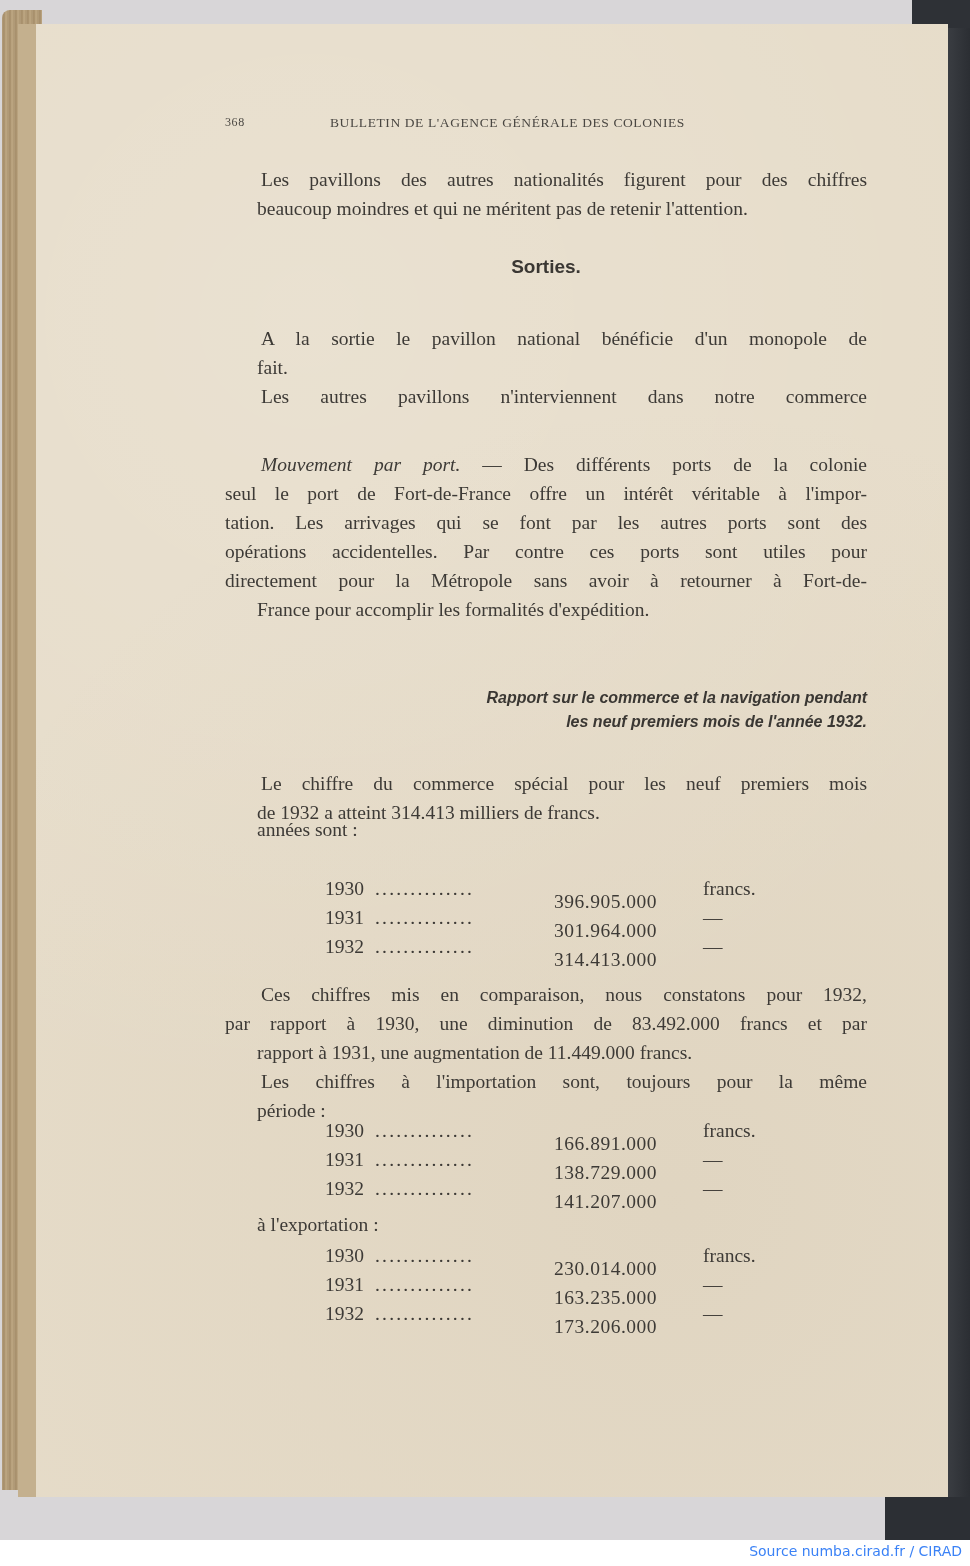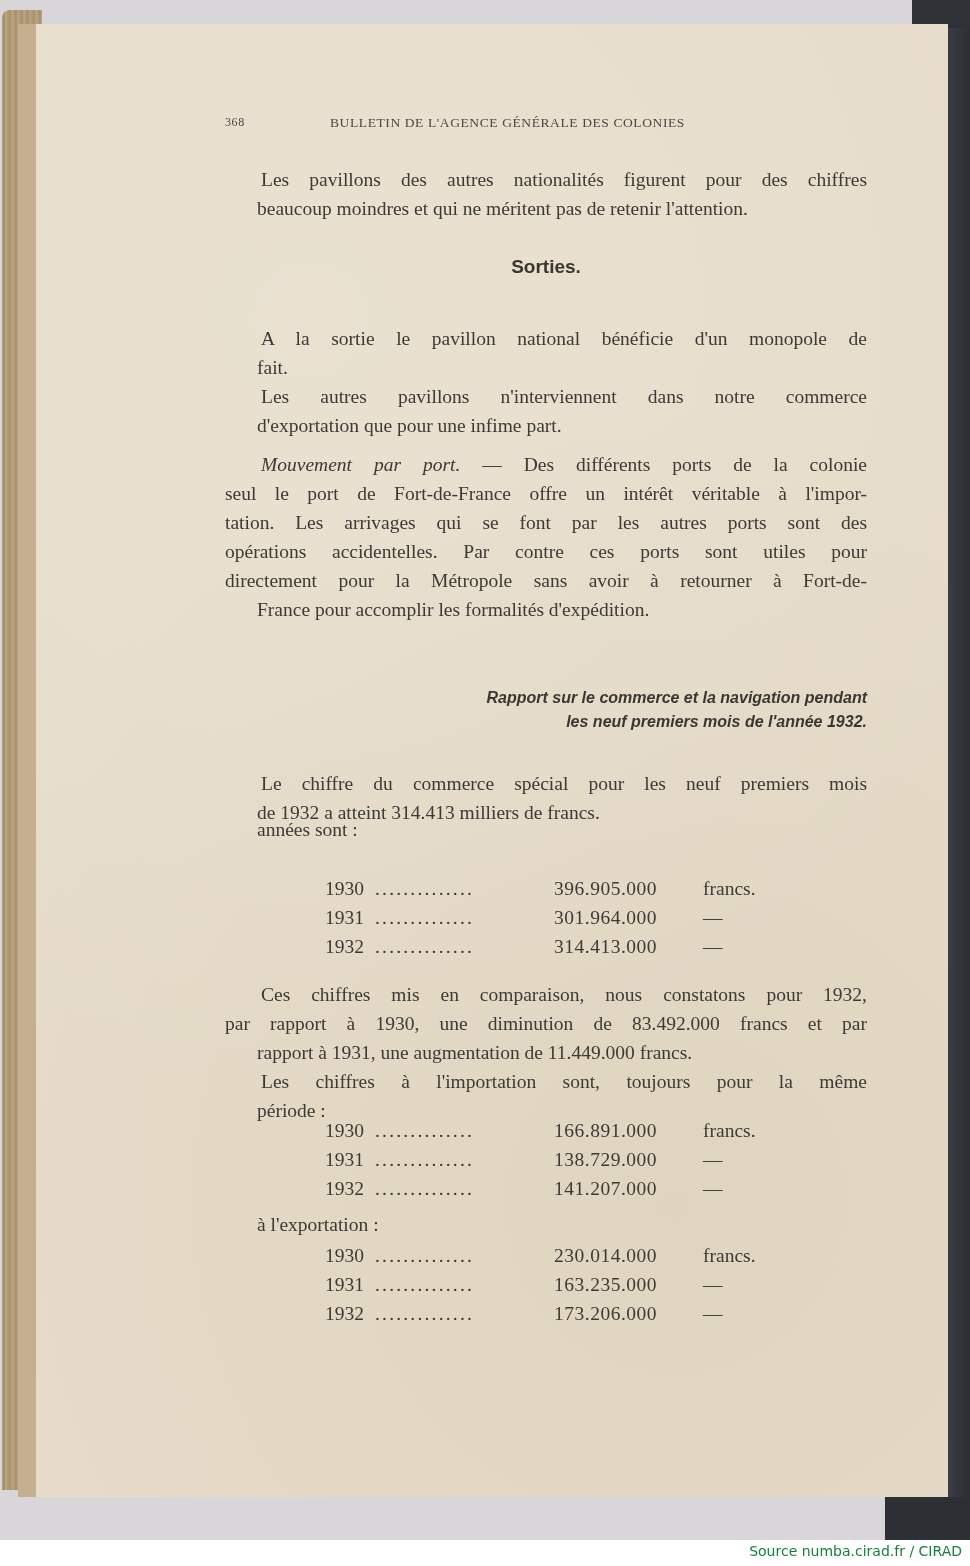--- a/index.html
+++ b/index.html
@@ -57,25 +57,25 @@
   .heading-rapport {
     position: absolute; top: 686px; left: 225px; width: 642px; text-align: right;
     font-family: "Liberation Sans", "DejaVu Sans", sans-serif; font-style: italic; font-weight: bold;
     font-size: 16px; line-height: 24px; color: #3a3733;
   }
   em.it { font-style: italic; }
   .table { position: absolute; left: 325px; width: 460px; }
   .trow { height: 29px; position: relative; font-size: 19.5px; color: #3d3a36; }
   .trow .year { position: absolute; left: 0; top: 0; }
   .trow .dots { position: absolute; left: 50px; top: 0; letter-spacing: 2.2px; }
-  .trow .amount { position: absolute; left: 229px; top: 0; letter-spacing: 0.5px; }
+  .trow .amount { position: absolute; left: 229px; top: 13px; letter-spacing: 0.5px; }
   .trow .unit { position: absolute; left: 378px; top: 0; }
   .source {
     position: absolute; right: 8px; top: 1543px;
-    font-family: "DejaVu Sans", sans-serif; font-size: 14px; color: #15803d;
+    font-family: "DejaVu Sans", sans-serif; font-size: 14px; color: #3b82f6;
   }
 </style>
 </head>
 <body>
 
 <div class="scan-bg"></div>
 <div class="dark-strip-right"></div>
 <div class="dark-strip-top"></div>
 <div class="dark-strip-bottom"></div>
 <div class="book-edge"></div>
@@ -92,21 +92,20 @@
 </div>
 
 <div class="heading-sorties">Sorties.</div>
 
 <div class="block text" style="top:312px;">
   <span class="line indent">A la sortie le pavillon national bénéficie d'un monopole de</span>
   <span class="line last">fait.</span>
 </div>
 <div class="block text" style="top:370px;">
   <span class="line indent">Les autres pavillons n'interviennent dans notre commerce</span>
-  <span class="line last">d'exportation que pour une infime part.</span>
 </div>
 <div class="block text" style="top:438px;">
   <span class="line indent"><em class="it">Mouvement par port.</em><span> — Des différents ports de la colonie</span></span>
   <span class="line">seul le port de Fort-de-France offre un intérêt véritable à l'impor-</span>
   <span class="line">tation. Les arrivages qui se font par les autres ports sont des</span>
   <span class="line">opérations accidentelles. Par contre ces ports sont utiles pour</span>
   <span class="line">directement pour la Métropole sans avoir à retourner à Fort-de-</span>
   <span class="line last">France pour accomplir les formalités d'expédition.</span>
 </div>
 

